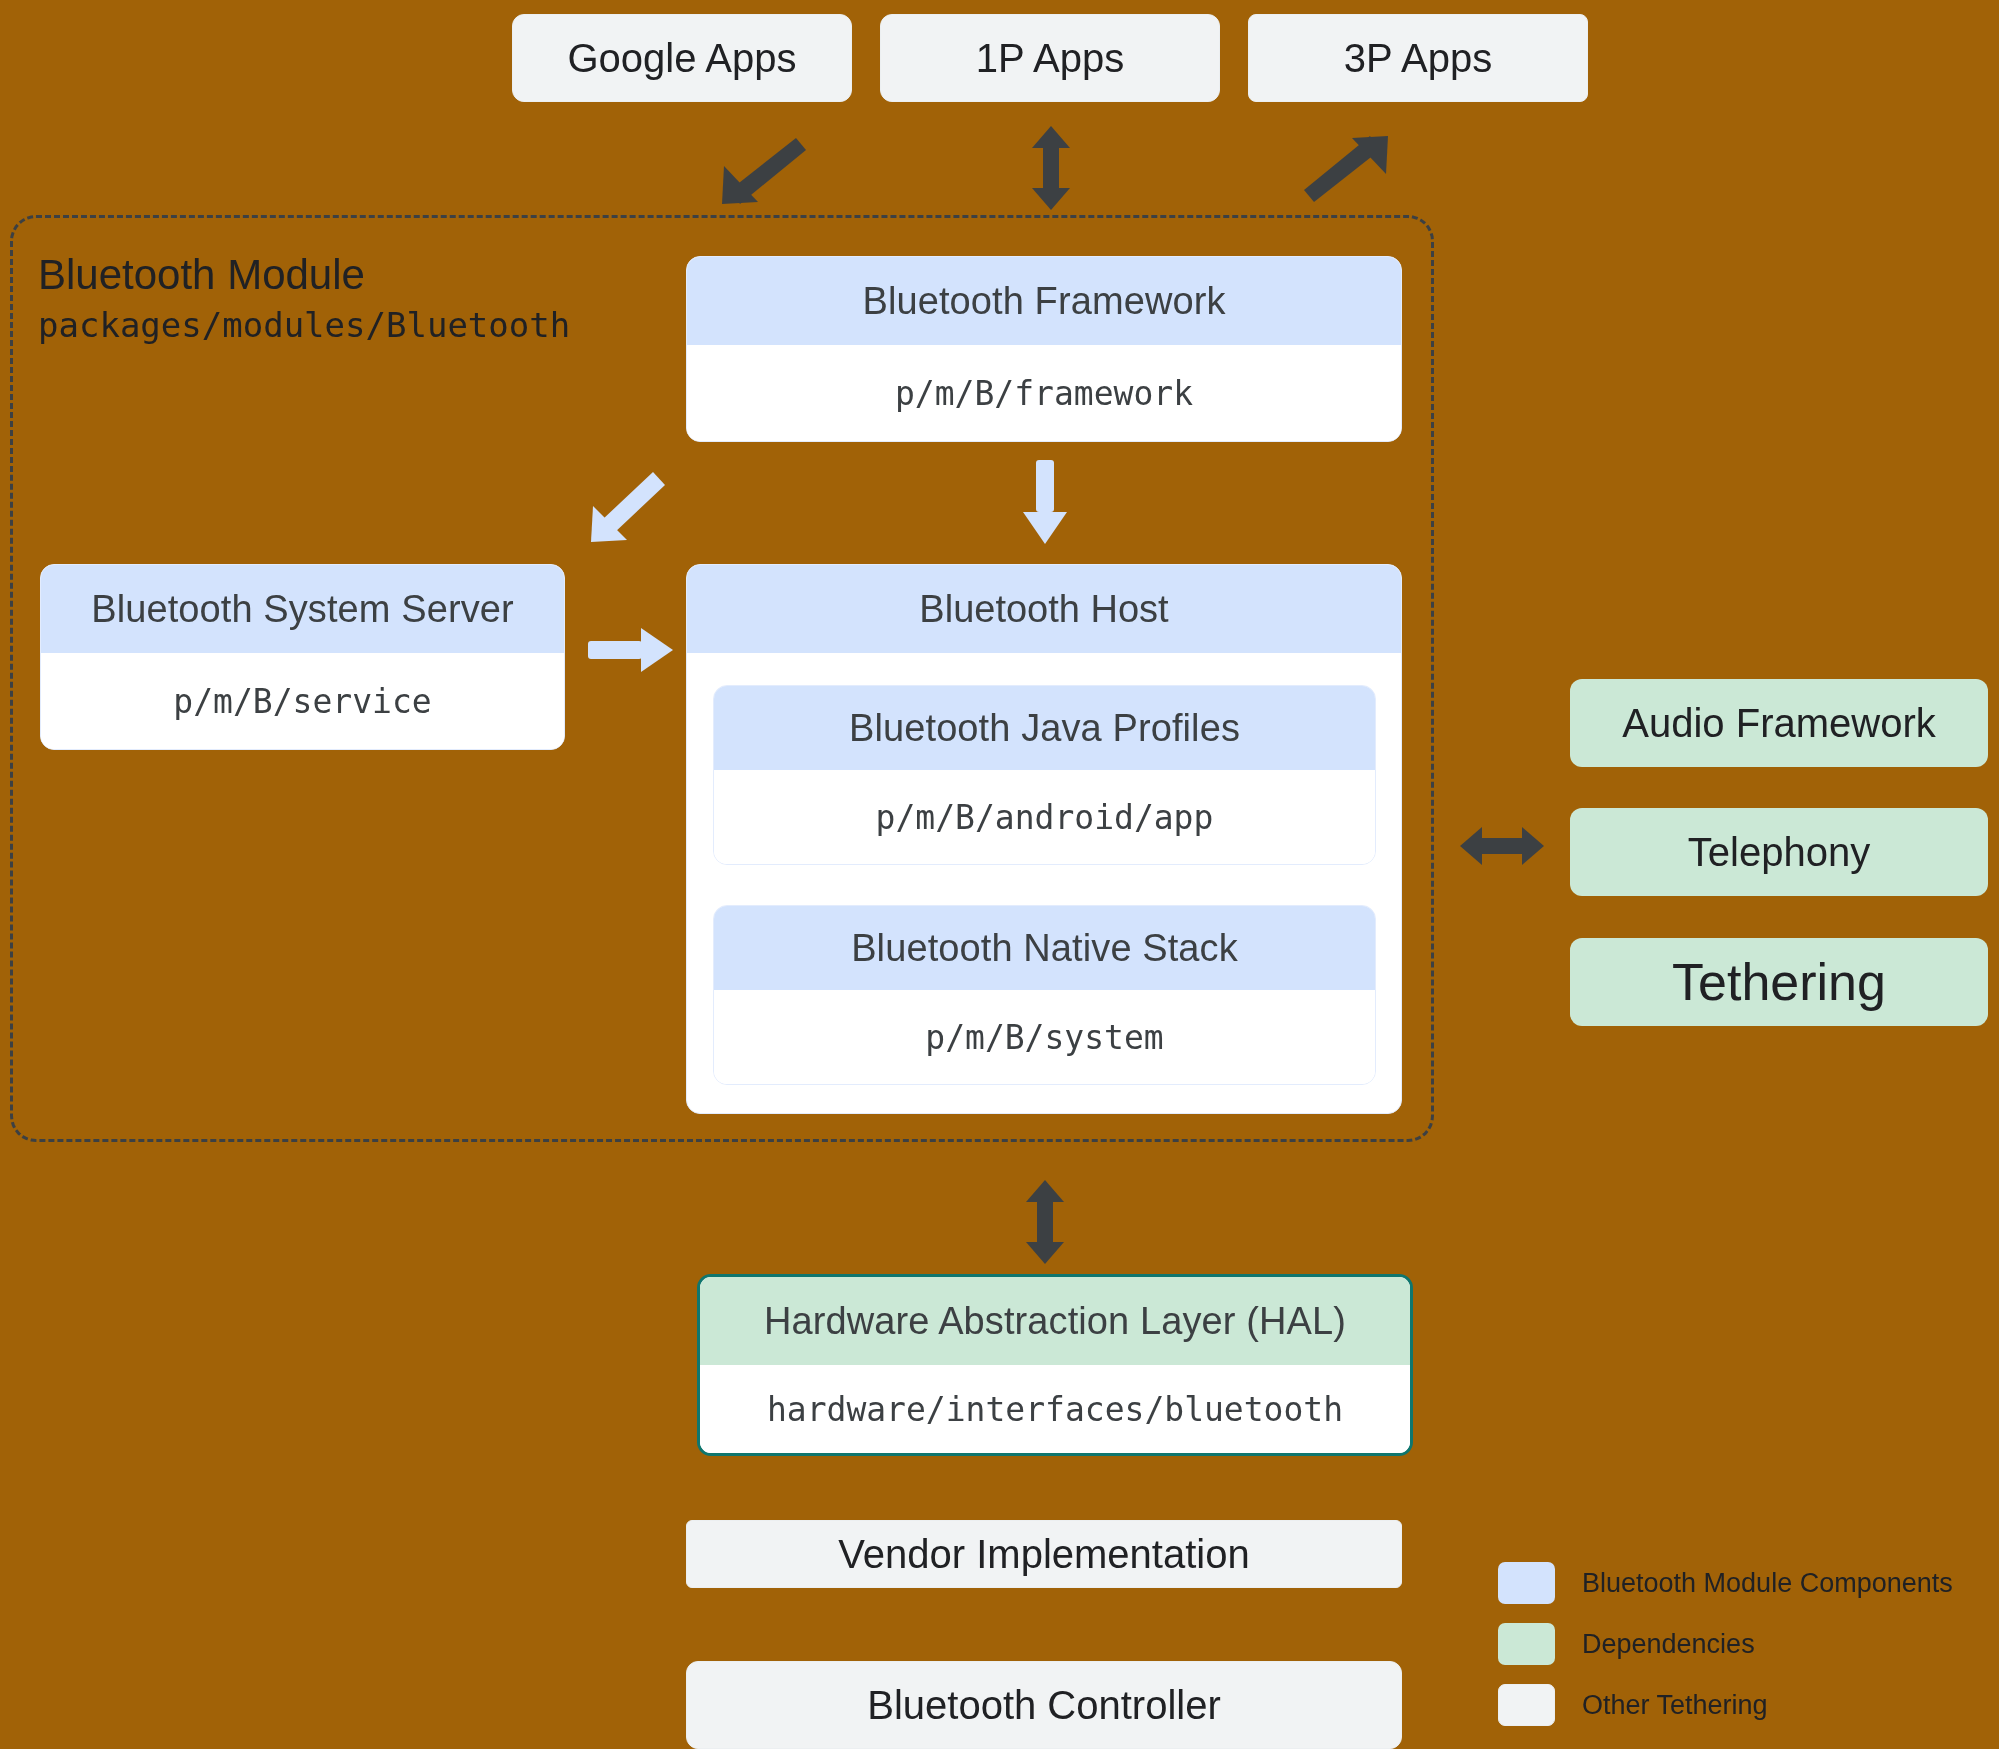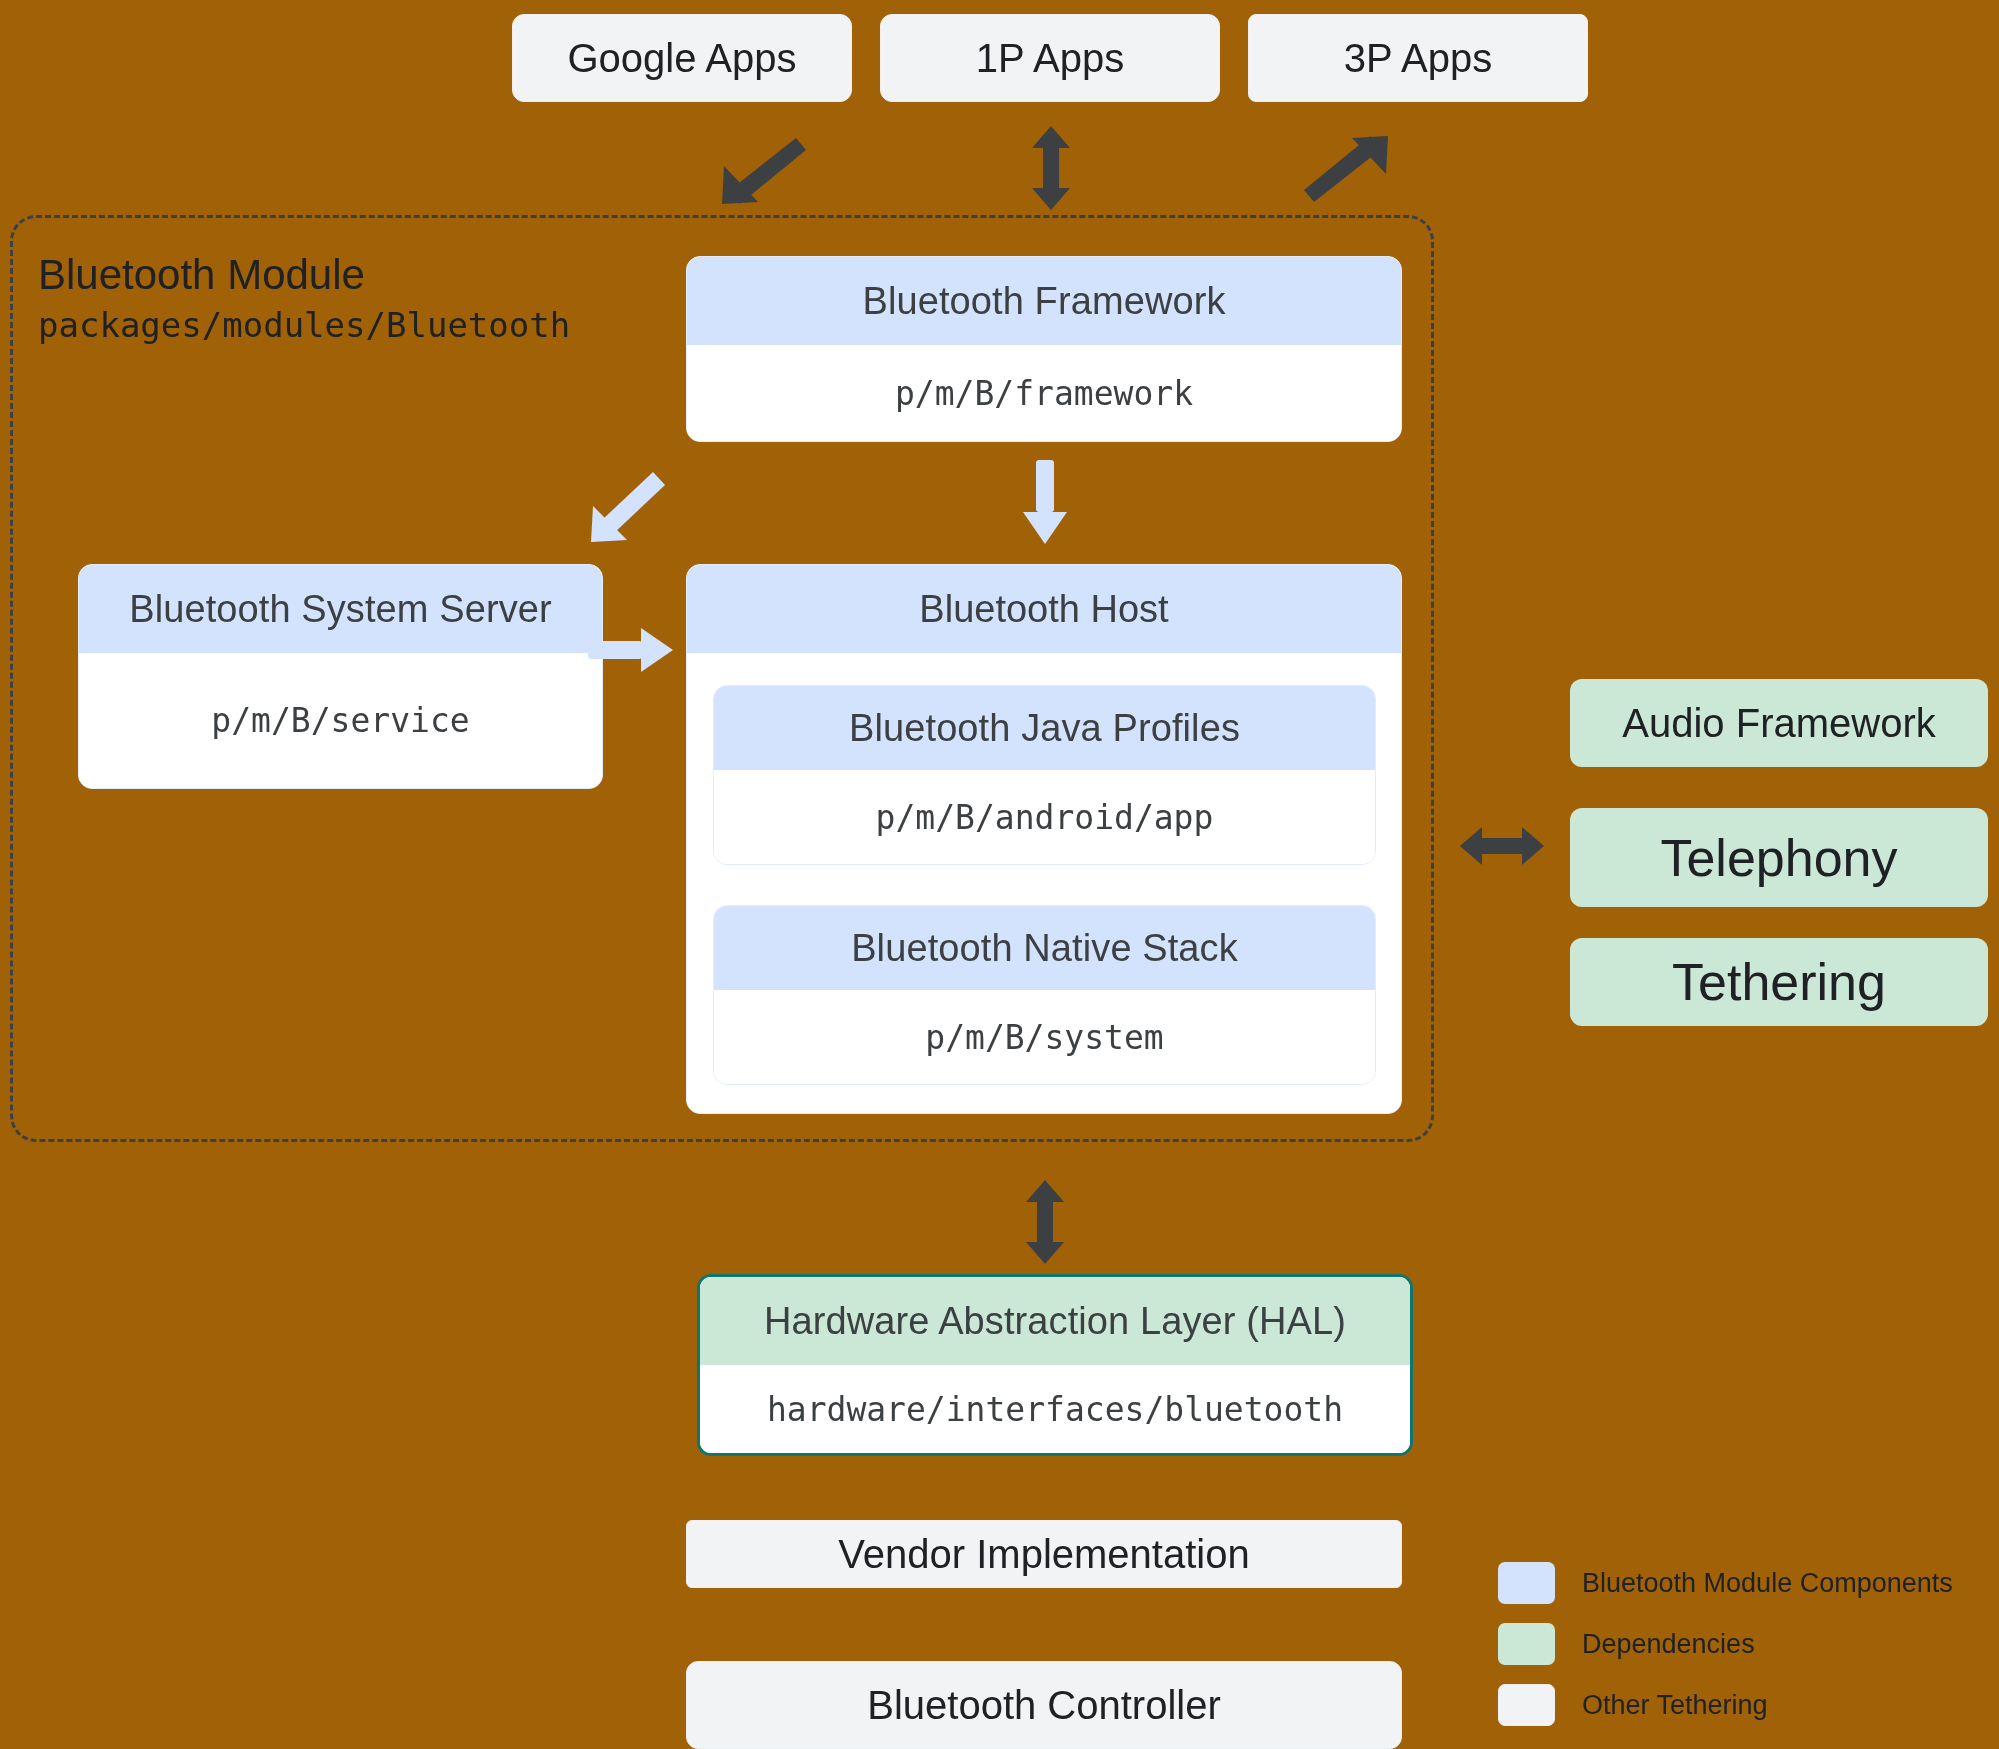--- a/index.html
+++ b/index.html
@@ -189,21 +189,21 @@
     </g>
   </svg>
 
   <svg class="arrow" style="left:585px; top:468px;" width="80" height="80" viewBox="0 0 80 80">
     <g fill="#d3e3fd">
       <path d="M68 4 L80 17 L28 66 L17 52 Z"></path>
       <path d="M6 74 L8 38 L42 72 Z"></path>
     </g>
   </svg>
 
-  <div class="stack stack-blue" style="left:40px; top:564px; width:525px; height:225px;margin-left:38px;">
+  <div class="stack stack-blue" style="left:40px; top:564px; width:525px; height:186px;">
     <div class="hdr hdr-blue" style="height:88px;">Bluetooth System Server</div>
     <div class="path" style="flex:1;">p/m/B/service</div>
   </div>
 
   <svg class="arrow" style="left:588px; top:627px;" width="86" height="46" viewBox="0 0 86 46">
     <g fill="#d3e3fd">
       <rect x="0" y="14" width="54" height="18" rx="3"></rect>
       <path d="M85 23 L53 45 L53 1 Z"></path>
     </g>
   </svg>
@@ -227,21 +227,21 @@
       <rect x="14" y="13" width="56" height="16"></rect>
       <path d="M0 21 L22 2 L22 40 Z"></path>
       <path d="M84 21 L62 2 L62 40 Z"></path>
     </g>
   </svg>
 
   <div class="box" style="left:1570px; top:679px; width:418px; height:88px; background:#cbe8d6; border:none; font-size:40px; color:#202124;">
     <span>Audio Framework</span>
   </div>
 
-  <div class="box" style="left:1570px; top:808px; width:418px; height:99px; background:#cbe8d6; border:none; font-size:52px; color:#202124;align-items:center;">
+  <div class="box" style="left:1570px; top:808px; width:418px; height:88px; background:#cbe8d6; border:none; font-size:40px; color:#202124;align-items:center;">
     <span>Telephony</span>
   </div>
 
   <div class="box" style="left:1570px; top:938px; width:418px; height:88px; background:#cbe8d6; border:none; font-size:52px; color:#202124;">
     <span>Tethering</span>
   </div>
 
   <svg class="arrow" style="left:1024px; top:1180px;" width="42" height="84" viewBox="0 0 42 84">
     <g fill="#3c4043">
       <rect x="13" y="14" width="16" height="56"></rect>

